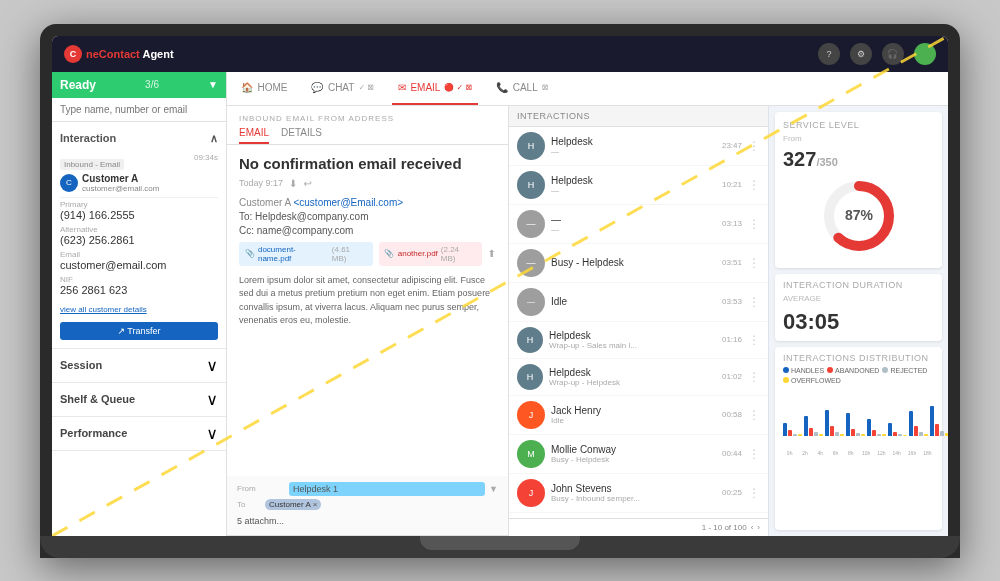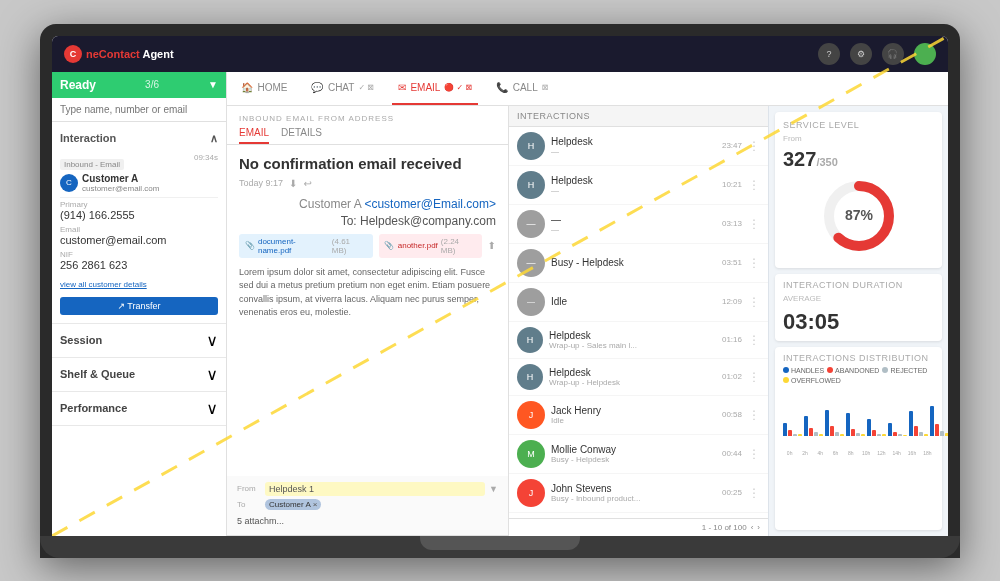--- a/index.html
+++ b/index.html
@@ -345,24 +345,23 @@
     }
     .email-date {
       font-size: 9px;
       color: #aaa;
     }
     .email-meta-icon {
       font-size: 10px;
       color: #aaa;
     }
     .email-field {
-      font-size: 12px;
+      font-size: 10px;
       color: #555;
       margin-bottom: 3px;
-      text-align: right;
     }
     .email-field span {
       color: #888;
     }
     .attachment-bar {
       display: flex;
       align-items: center;
       gap: 6px;
       margin: 6px 0;
     }
@@ -442,25 +441,26 @@
       gap: 4px;
       margin-bottom: 3px;
     }
     .compose-label {
       font-size: 8px;
       color: #aaa;
       width: 24px;
     }
     .compose-input {
       flex: 1;
-      background: #fef9c3;
+      background: #7dd3fc;
       padding: 2px 4px;
       border-radius: 3px;
       font-size: 9px;
       color: #555;
+      margin-left: 24px;
     }
     .compose-chip {
       display: flex;
       align-items: center;
       gap: 2px;
       background: #b0c4de;
       padding: 1px 4px;
       border-radius: 10px;
       font-size: 8px;
       color: #333;
@@ -644,20 +644,24 @@
                   <div class="contact-name">Customer A</div>
                   <div class="contact-email">customer@email.com</div>
                 </div>
               </div>
             </div>
             <div class="customer-detail">
               <div class="detail-label">Primary</div>
               <div class="detail-value">(914) 166.2555</div>
             </div>
             <div class="customer-detail">
+              <div class="detail-label">Alternative</div>
+              <div class="detail-value">(623) 256.2861</div>
+            </div>
+            <div class="customer-detail">
               <div class="detail-label">Email</div>
               <div class="detail-value">customer@email.com</div>
             </div>
             <div class="customer-detail">
               <div class="detail-label">NIF</div>
               <div class="detail-value">256 2861 623</div>
             </div>
             <div>
               <span class="view-details-link">view all customer details</span>
             </div>
@@ -721,20 +725,21 @@
                 <div class="email-subject">No confirmation email received</div>
                 <div class="email-meta">
                   <span class="email-date">Today 9:17</span>
                   <span class="email-meta-icon">⬇</span>
                   <span class="email-meta-icon">↩</span>
                 </div>
                 <div class="email-field">
                   <span>Customer A </span><span style="color:#1565c0">&lt;customer@Email.com&gt;</span>
                 </div>
                 <div class="email-field">To: Helpdesk@company.com</div>
+                <div class="email-field">Cc: name@company.com</div>
                 <div class="attachment-bar">
                   <div class="attachment-chip">
                     📎 <span>document-name.pdf</span>
                     <span style="color:#aaa">(4.61 MB)</span>
                   </div>
                   <div class="attachment-chip red">
                     📎 <span>another.pdf</span>
                     <span style="color:#aaa">(2.24 MB)</span>
                   </div>
                   <span style="font-size:10px;color:#aaa">⬆</span>
@@ -806,21 +811,21 @@
                     </div>
                     <span class="chat-time">03:51</span>
                     <span class="chat-more">⋮</span>
                   </div>
 
                   <div class="chat-item">
                     <div class="chat-avatar" style="background:#9e9e9e;font-size:8px;">—</div>
                     <div class="chat-info">
                       <div class="chat-name">Idle</div>
                     </div>
-                    <span class="chat-time">12:09</span>
+                    <span class="chat-time">03:53</span>
                     <span class="chat-more">⋮</span>
                   </div>
 
                   <div class="chat-item">
                     <div class="chat-avatar" style="background:#607d8b;font-size:9px;width:26px;height:26px;">H</div>
                     <div class="chat-info">
                       <div class="chat-name">Helpdesk</div>
                       <div class="chat-status">Wrap-up - Sales main l...</div>
                     </div>
                     <span class="chat-time">01:16</span>
@@ -854,21 +859,21 @@
                       <div class="chat-status">Busy - Helpdesk</div>
                     </div>
                     <span class="chat-time">00:44</span>
                     <span class="chat-more">⋮</span>
                   </div>
 
                   <div class="chat-item">
                     <div class="chat-avatar" style="background:#f44336;font-size:9px;">J</div>
                     <div class="chat-info">
                       <div class="chat-name">John Stevens</div>
-                      <div class="chat-status">Busy - Inbound product...</div>
+                      <div class="chat-status">Busy - Inbound semper...</div>
                     </div>
                     <span class="chat-time">00:25</span>
                     <span class="chat-more">⋮</span>
                   </div>
                 </div>
 
                 <div style="display:flex;justify-content:flex-end;align-items:center;gap:4px;padding:4px 8px;border-top:1px solid #e0e0e0;font-size:8px;color:#888;">
                   <span>1 - 10 of 100</span>
                   <span style="cursor:pointer;">‹</span>
                   <span style="cursor:pointer;">›</span>

